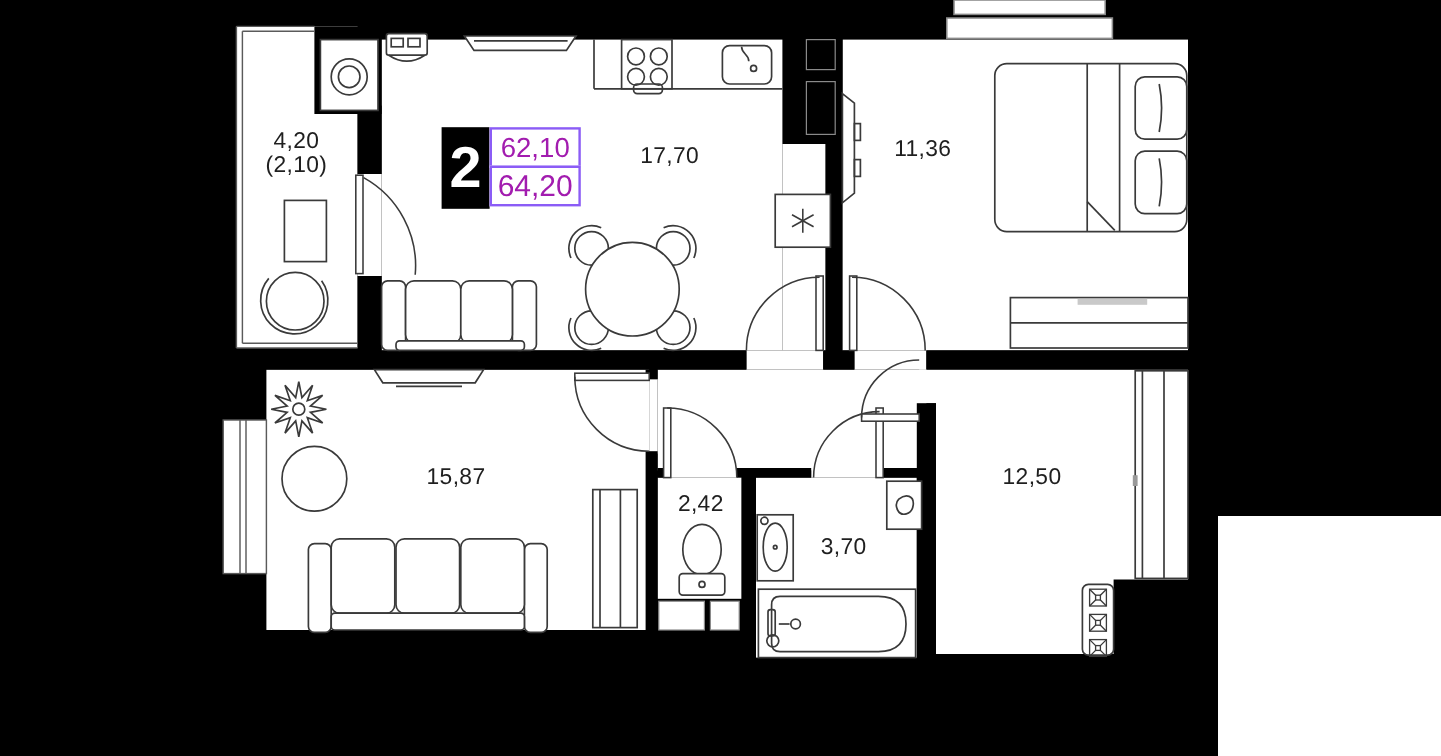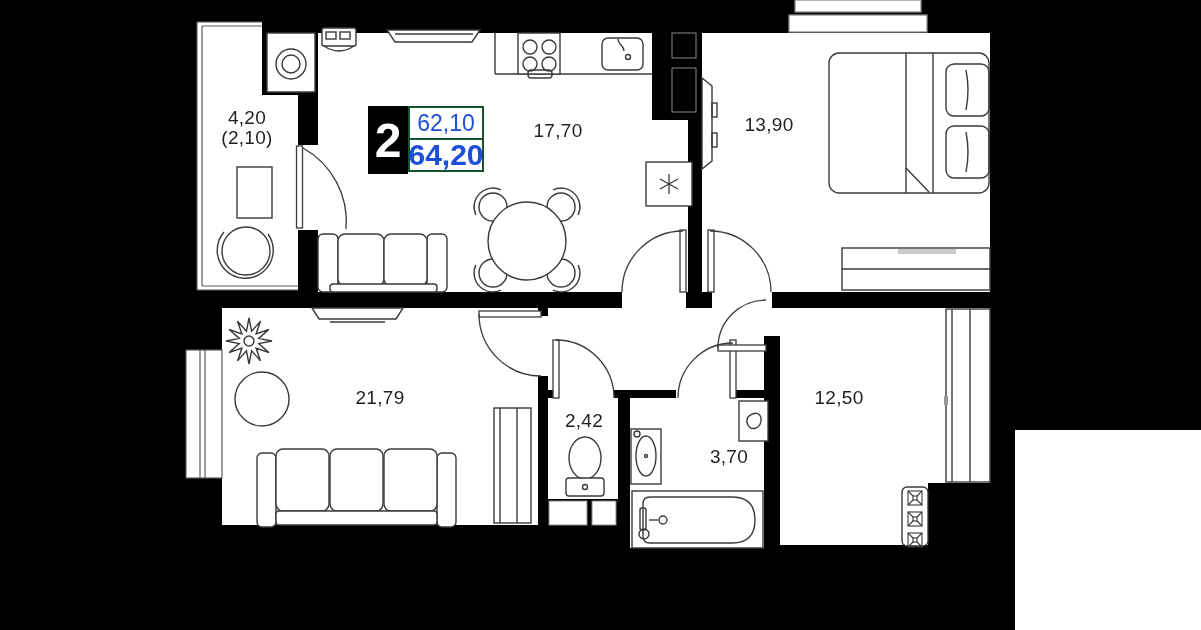--- a/index.html
+++ b/index.html
@@ -5,24 +5,24 @@
   html,body{margin:0;padding:0;background:#000;}
   .stage{position:relative;width:1201px;height:630px;background:#000;overflow:hidden;
          font-family:"Liberation Sans","DejaVu Sans",sans-serif;}
   .stage svg{position:absolute;left:0;top:0;}
   .room-label{position:absolute;transform:translate(-50%,-50%);font-size:19px;color:#1f1f1f;
               white-space:nowrap;letter-spacing:.3px;}
   .badge{position:absolute;left:368px;top:106px;display:flex;}
   .badge-num{width:40px;height:68px;background:#000;color:#fff;font-weight:bold;font-size:48px;
              display:flex;align-items:center;justify-content:center;}
   .badge-col{display:flex;flex-direction:column;}
-  .badge-box{width:72px;height:30px;background:#fff;border:2px solid #14532d;display:flex;
-             align-items:center;justify-content:center;color:#1d4ed8;}
+  .badge-box{width:72px;height:30px;background:#fff;border:2px solid #8b5cf6;display:flex;
+             align-items:center;justify-content:center;color:#a21caf;}
   .badge-box.top{font-size:23px;font-weight:400;}
-  .badge-box.bottom{font-size:30px;font-weight:bold;margin-top:-2px;}
+  .badge-box.bottom{font-size:25px;font-weight:normal;margin-top:-2px;}
 </style>
 </head>
 <body>
 
 <div class="stage">
 <svg width="1201" height="630" viewBox="0 0 1201 630">
   <g fill="none" stroke="#3a3a3a" stroke-width="1.4">
 
     <rect x="0" y="0" width="1201" height="630" fill="#000" stroke="none"></rect>
     <rect x="1015" y="430" width="186" height="200" fill="#fff" stroke="none"></rect>
@@ -289,25 +289,25 @@
         <rect x="718" y="345" width="48" height="6" fill="#fff"></rect>
         <path d="M718,348 A48 48 0 0 1 766,300"></path>
       </g>
     </g>
   </g>
 </svg>
 
 <div class="room-label" style="left:247px;top:118px">4,20</div>
 <div class="room-label" style="left:247px;top:138px">(2,10)</div>
 <div class="room-label" style="left:558px;top:131px">17,70</div>
-<div class="room-label" style="left:769px;top:125px">13,90</div>
-<div class="room-label" style="left:380px;top:398px">21,79</div>
+<div class="room-label" style="left:769px;top:125px">11,36</div>
+<div class="room-label" style="left:380px;top:398px">15,87</div>
 <div class="room-label" style="left:584px;top:421px">2,42</div>
-<div class="room-label" style="left:729px;top:457px">3,70</div>
-<div class="room-label" style="left:839px;top:398px">12,50</div>
+<div class="room-label" style="left:703px;top:457px">3,70</div>
+<div class="room-label" style="left:860px;top:398px">12,50</div>
 
 <div class="badge">
   <div class="badge-num">2</div>
   <div class="badge-col">
     <div class="badge-box top">62,10</div>
     <div class="badge-box bottom">64,20</div>
   </div>
 </div>
 </div>
 

